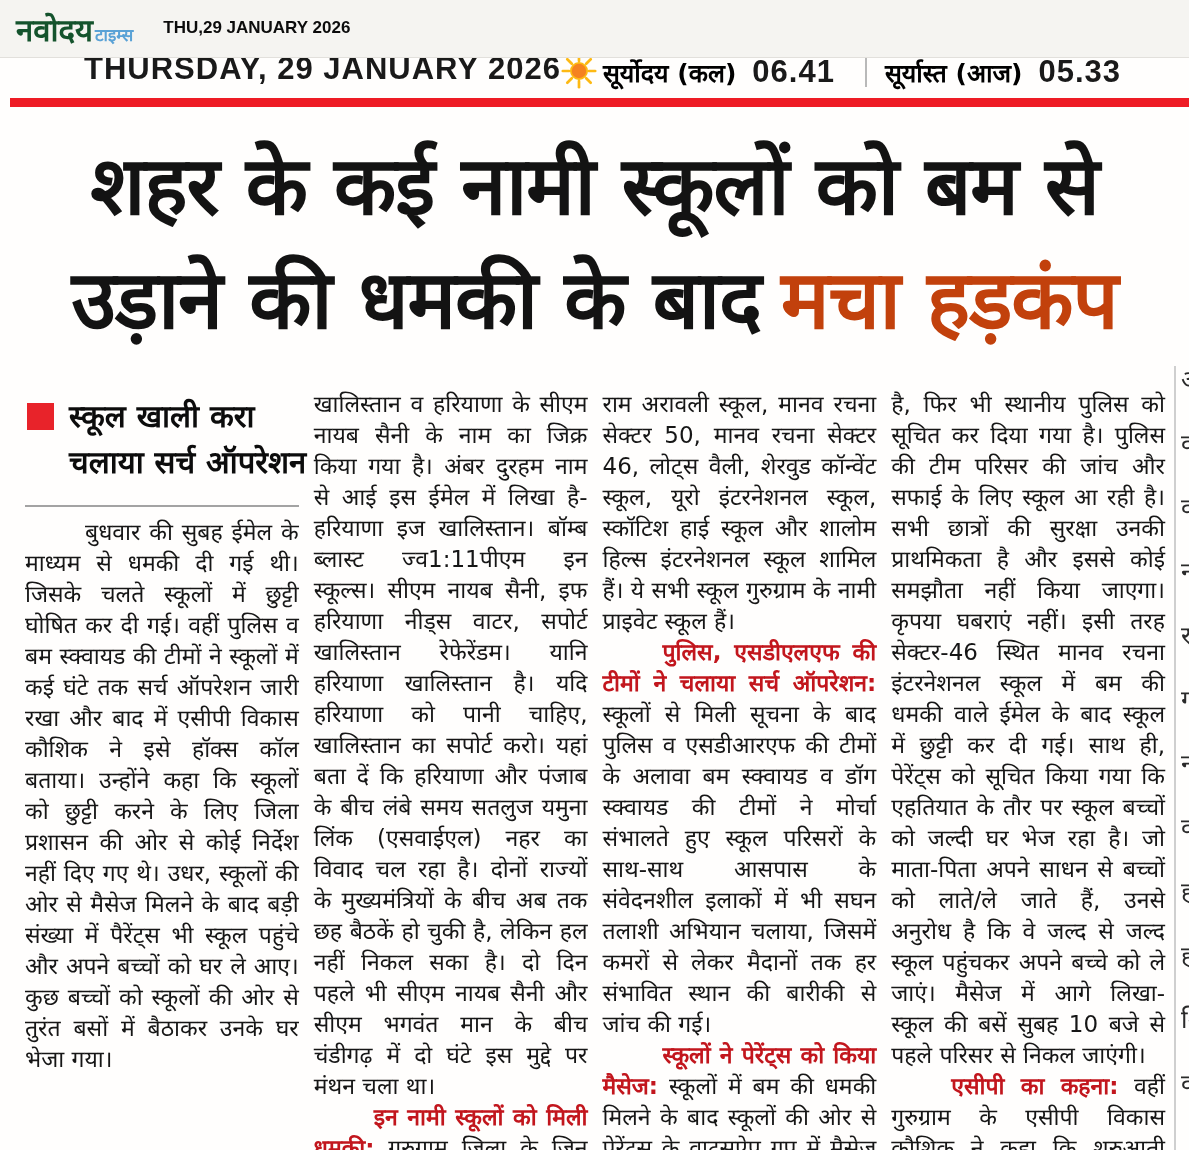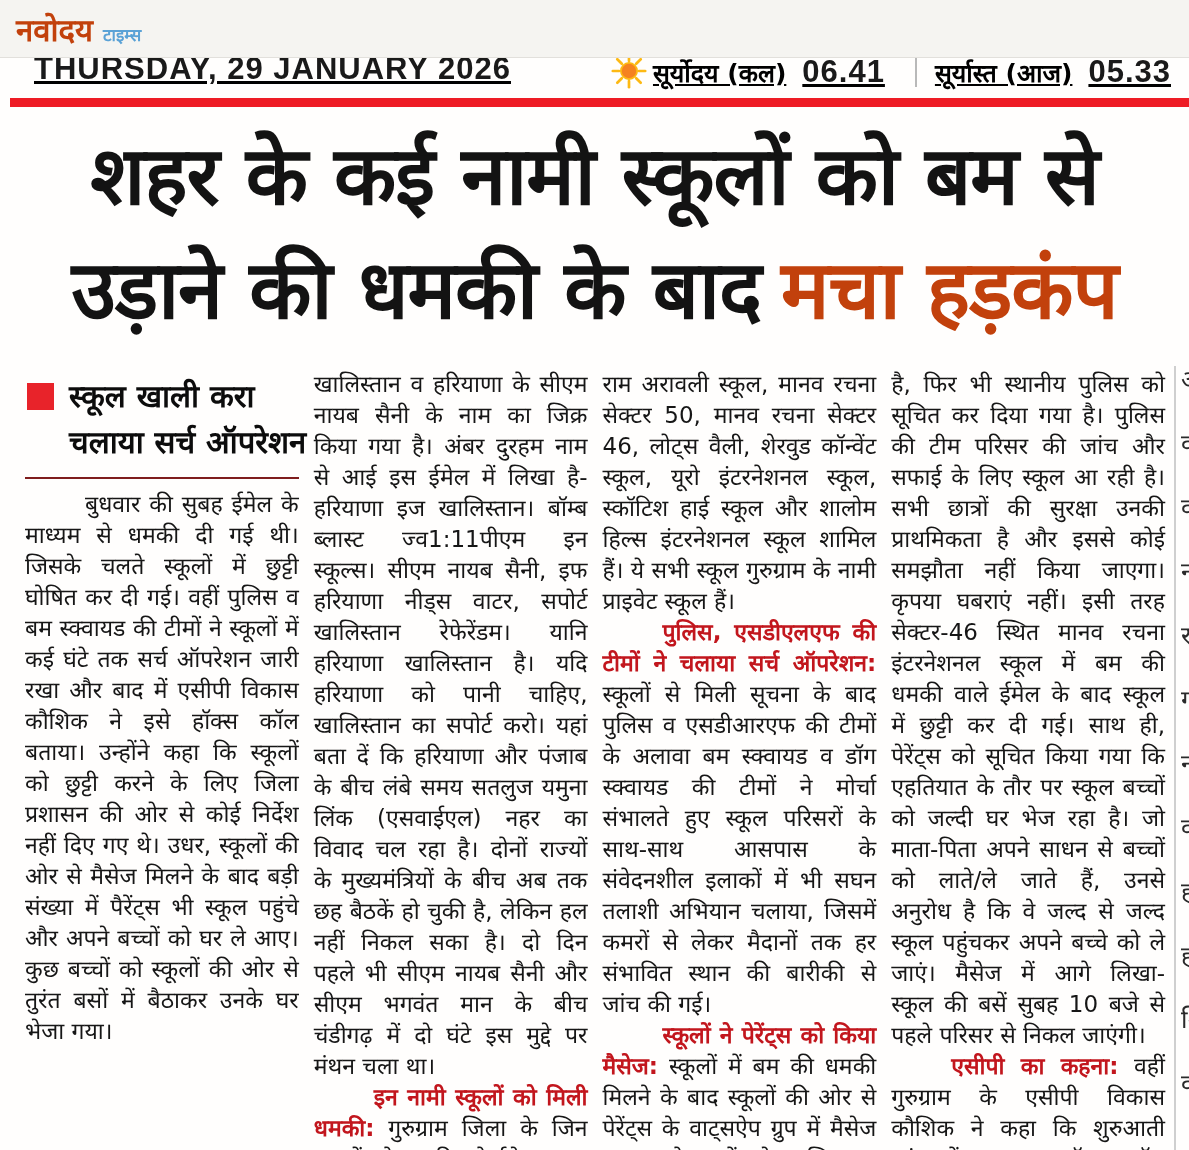--- a/index.html
+++ b/index.html
@@ -9,34 +9,34 @@
     font-family:"DejaVu Sans",sans-serif;
     -webkit-font-smoothing:antialiased;
   }
   
   .topbar{
     height:57px;background:#f5f4f1;display:flex;align-items:center;
     padding:0 0 0 16px;box-sizing:border-box;
   }
   .logo{display:flex;align-items:baseline;cursor:pointer;}
   .logo-main{
-    font-size:31px;font-weight:bold;color:#c2410c;letter-spacing:0px;
+    font-size:31px;font-weight:bold;color:#14532d;letter-spacing:0px;
   }
   .logo-sub{
-    font-size:17px;font-weight:bold;color:#5aa2d6;margin-left:10px;
+    font-size:17px;font-weight:bold;color:#5aa2d6;margin-left:2px;
   }
   .meta{
     margin-left:30px;font-family:"Liberation Sans",sans-serif;
     font-weight:bold;font-size:17px;line-height:1.3;color:#0c0c0c;
   }
   
   .clip{background:#fffefd;border-top:1px solid #e2e0dc;}
   .masthead{
     height:40px;overflow:hidden;display:flex;align-items:flex-start;
-    justify-content:space-between;padding:0 14px 0 34px;box-sizing:border-box;text-decoration:underline;
+    justify-content:center;padding:0 14px 0 34px;box-sizing:border-box;
   }
   .mast-date{
     font-family:"Liberation Sans",sans-serif;font-weight:bold;
     font-size:31px;letter-spacing:1px;color:#1a1a1a;margin-top:-7px;
     white-space:nowrap;
   }
   .sun-info{
     display:flex;align-items:center;margin-top:-4px;white-space:nowrap;
   }
   .sun-icon-svg{width:36px;height:36px;margin-right:6px;margin-top:-2px;}
@@ -46,43 +46,43 @@
   .sun-time{
     font-family:"Liberation Sans",sans-serif;font-weight:bold;
     font-size:31px;color:#1a1a1a;margin-right:26px;letter-spacing:1px;
   }
   .vdiv{
     width:2px;height:30px;background:#b9b9b9;margin:0 18px 0 4px;display:inline-block;
   }
   .redrule{height:9px;background:#ee1c25;margin-left:10px;}
   
   .headline{
-    margin:0;padding:12px 10px 16px;text-align:center;
+    margin:10px;padding:12px 10px 16px;text-align:center;
     font-weight:800;color:#131313;
   }
   .hl-line{
     display:block;font-size:81px;line-height:114px;white-space:nowrap;
     letter-spacing:-1px;
   }
   .blue{color:#c2410c;margin-left:20px;}
   
   .body-wrap{
     display:flex;gap:15px;padding:6px 24px 0 25px;box-sizing:border-box;
   }
   .col{
     flex:1;min-width:0;font-size:23px;line-height:31px;text-align:justify;
     color:#161616;
   }
   .col p{margin:0;}
   .indent{text-indent:60px;}
   .red{color:#c2161d;font-weight:bold;}
   
   .subhead{
-    position:relative;padding:4px 4px 12px 44px;margin-bottom:10px;
-    border-bottom:2px solid #7f1d1d;
+    position:relative;padding:4px 4px 20px 44px;margin-bottom:10px;
+    border-bottom:2px solid #a3a3a3;
   }
   .sh-line{
     display:block;font-size:31px;line-height:46px;font-weight:bold;color:#0c0c0c;
     text-align:left;white-space:nowrap;
   }
   .sq{
     position:absolute;left:2px;top:14px;width:27px;height:27px;background:#e8232a;
   }
   
   .edge{
@@ -96,20 +96,21 @@
 </style>
 </head>
 <body>
 
 <div class="topbar">
   <div class="logo">
     <span class="logo-main">नवोदय</span>
     <span class="logo-sub">टाइम्स</span>
   </div>
   <div class="meta">
+    <div>THU,29 JANUARY 2026</div>
   </div>
 </div>
 
 <div class="clip">
 
   <div class="masthead">
     <div class="mast-date">THURSDAY, 29 JANUARY  2026</div>
     <div class="sun-info">
       <svg class="sun-icon-svg" viewBox="0 0 40 40">
         <g stroke="#fdb913" stroke-width="3" stroke-linecap="round">

